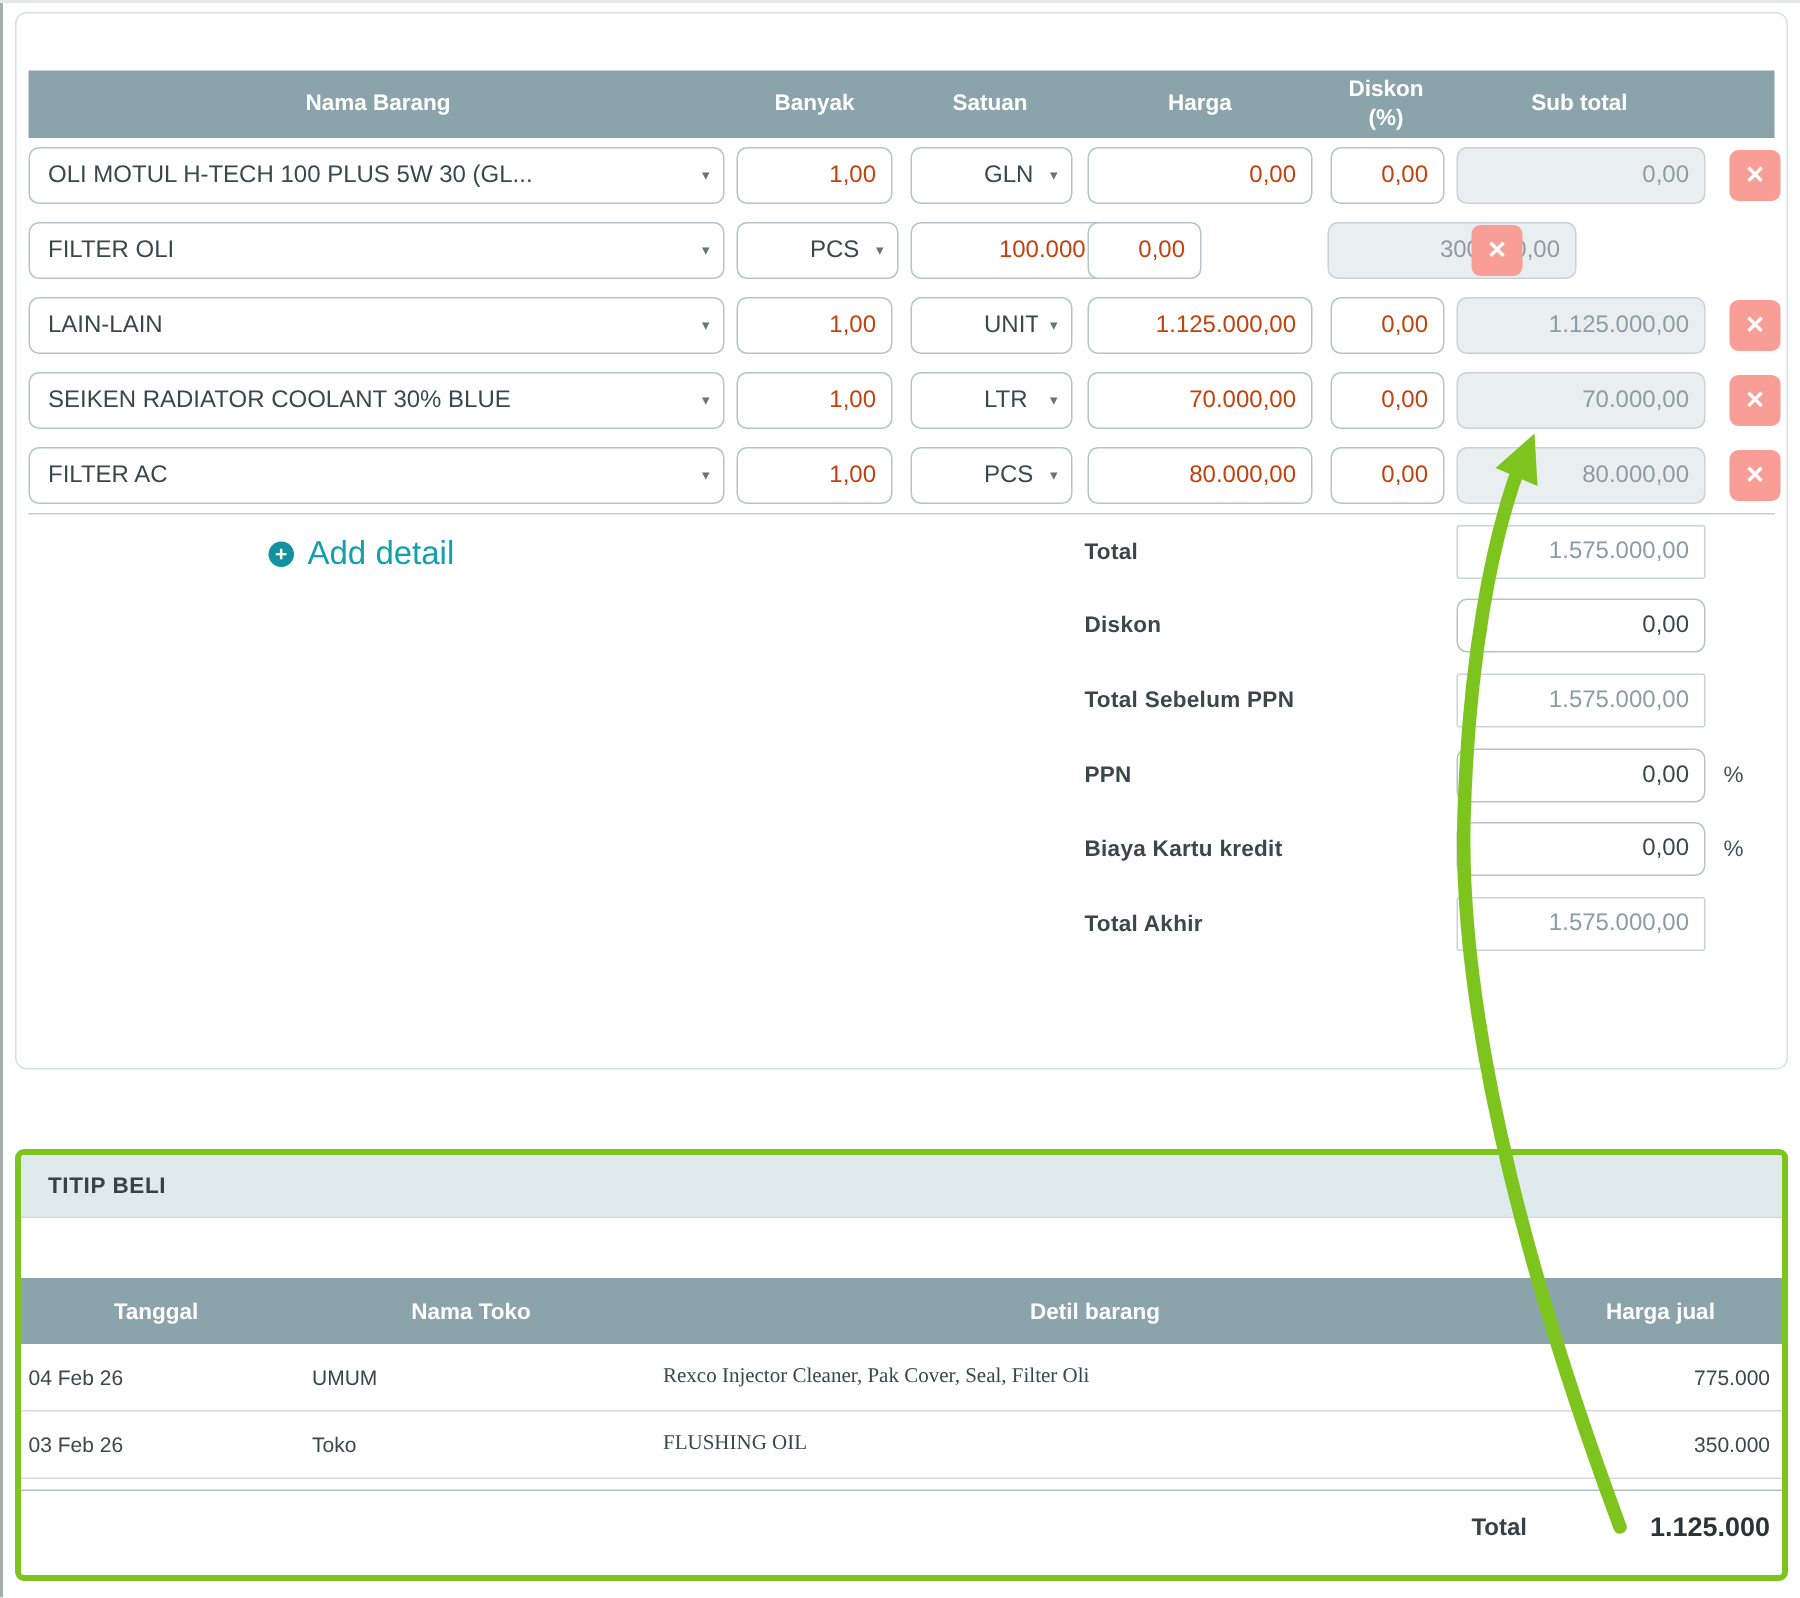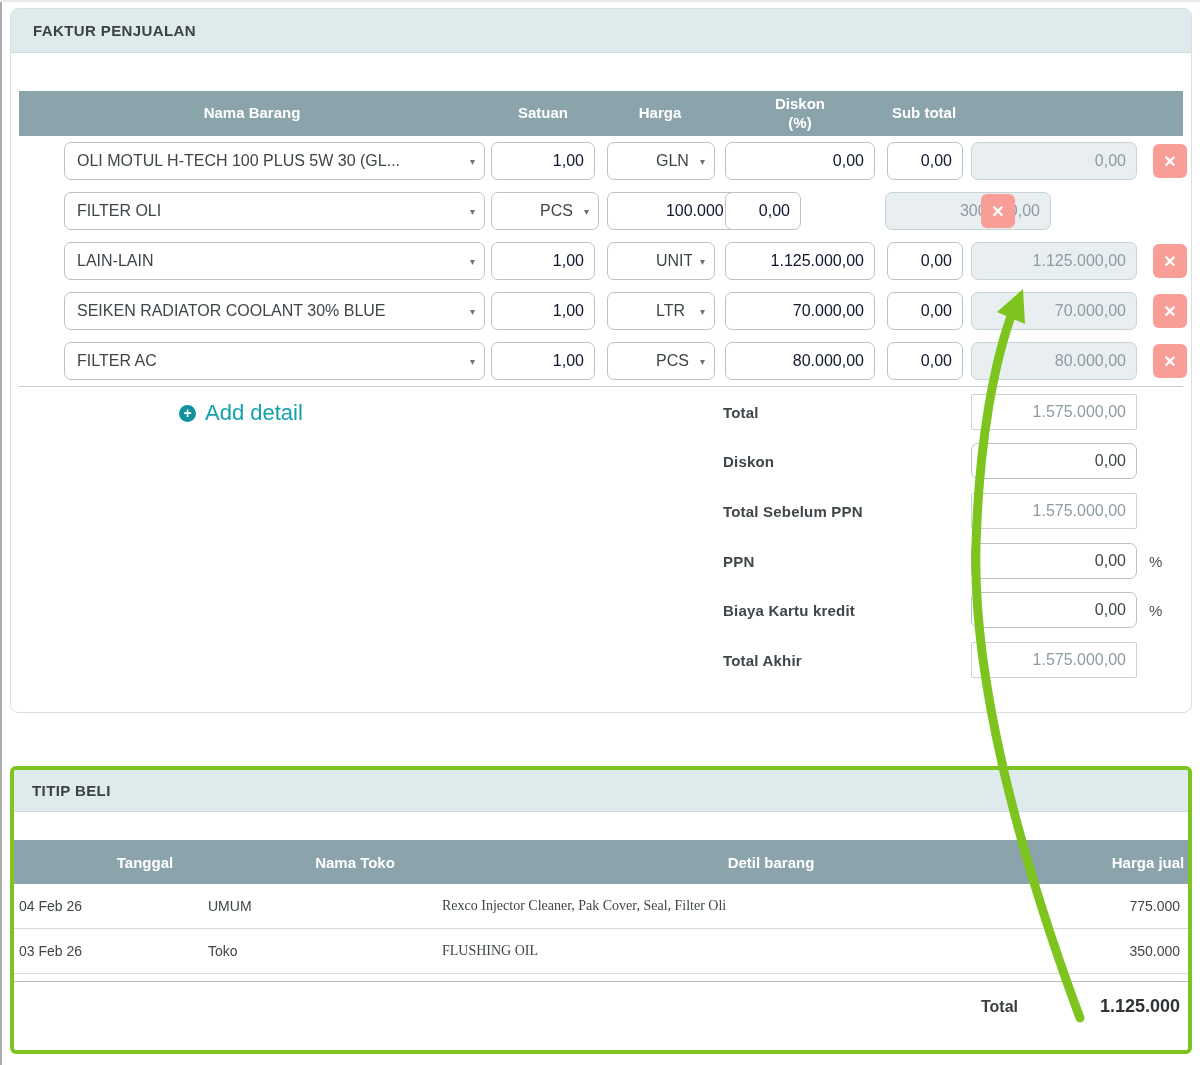--- a/index.html
+++ b/index.html
@@ -39,26 +39,26 @@
 
   .sel {
     height: 38px; background: #fff; border: 1px solid #b9c2c6; border-radius: 7px;
     display: flex; align-items: center; justify-content: space-between;
     padding: 0 9px 0 12px; cursor: pointer;
   }
   .sel .sel-text {
     font-size: 16px; color: #3f4649; white-space: nowrap; overflow: hidden;
   }
   .caret { font-size: 10px; color: #6a7477; margin-left: 8px; flex: 0 0 auto; }
-  .name-sel { width: 464px; margin-left: 45px; }
+  .name-sel { width: 464px; }
   .satuan-sel { width: 108px; margin-left: 6px; padding-left: 48px; }
 
   .inp {
     height: 38px; border: 1px solid #b9c2c6; border-radius: 7px; background: #fff;
-    font-family: "Liberation Sans", sans-serif; font-size: 16px; color: #0f172a;
+    font-family: "Liberation Sans", sans-serif; font-size: 16px; color: #c2410c;
     text-align: right; padding: 0 10px; outline: none;
   }
   .banyak { width: 104px; margin-left: 6px; }
   .harga  { width: 150px; margin-left: 6px; }
   .diskon { width: 76px;  margin-left: 6px; }
   .subtotal {
     width: 166px; margin-left: 4px; background: #e9eef1;
     border-color: #c9d2d6; color: #8e9ba3;
   }
   .del {
@@ -97,21 +97,21 @@
     font-size: 15px; color: #4a5154;
   }
 
   
   .titip {
     top: 766px; height: 288px;
     border: 4px solid #7dc41f; border-radius: 6px;
   }
   .titip .panel-header { border-radius: 2px 2px 0 0; height: 42px; padding-left: 18px; }
   .tgrid { display: grid; grid-template-columns: 180px 240px 592px 162px; }
-  .tthead { background: #8ba4ab; height: 44px; margin-top: 28px; padding-left: 41px; }
+  .tthead { background: #8ba4ab; height: 44px; margin-top: 40px; }
   .tthead .hcell {
     display: flex; align-items: center; justify-content: center;
     color: #fff; font-size: 15px; font-weight: bold;
   }
   .t-row { height: 45px; border-bottom: 1px solid #d7dadb; }
   .t-row .tcell {
     display: flex; align-items: center; font-size: 14px; color: #3f4649;
     overflow: hidden; white-space: nowrap;
   }
   .tcell.c-tanggal { padding-left: 5px; }
@@ -133,27 +133,25 @@
     position: absolute; left: 0; top: 0; width: 1200px; height: 1065px;
     pointer-events: none; z-index: 50;
   }
 </style>
 </head>
 <body>
 
 <div class="page">
 
   <section class="panel faktur">
-    <header class="panel-header">
-      <span>FAKTUR PENJUALAN</span>
-    </header>
 
     <div class="ftable">
       <div class="fgrid fthead">
         <div class="hcell">Nama Barang</div>
+        <div class="hcell">Banyak</div>
         <div class="hcell">Satuan</div>
         <div class="hcell">Harga</div>
         <div class="hcell">
           <span>Diskon</span>
           <span>(%)</span>
         </div>
         <div class="hcell">Sub total</div>
         <div class="hcell"></div>
       </div>
 

